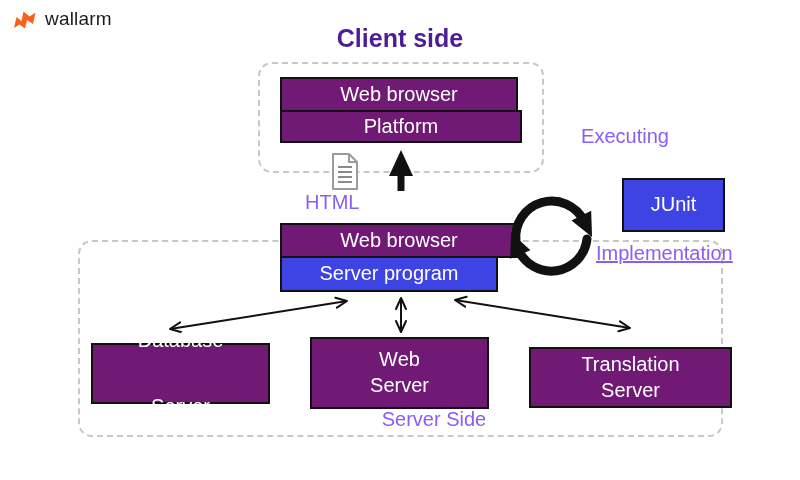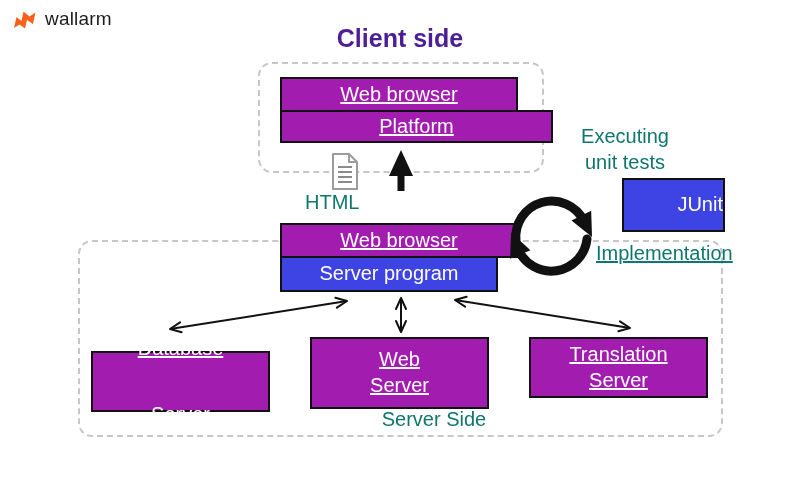--- a/index.html
+++ b/index.html
@@ -31,37 +31,37 @@
 
   
   .box {
     position: absolute; box-sizing: border-box;
     border: 2px solid #111111; color: #ffffff;
     display: flex; flex-direction: column;
     align-items: center; justify-content: center;
     font-size: 20px; line-height: 1.28; text-align: center;
     z-index: 3;
   }
-  .orange { background: #a21caf; text-decoration: underline; }
+  .orange { background: #701a75; }
   .blue   { background: #3E44E4; }
 
   #client-webbrowser { left: 280px; top: 77px;  width: 238px; height: 35px; }
-  #client-platform   { left: 280px; top: 110px; width: 273px; height: 33px; }
+  #client-platform   { left: 280px; top: 110px; width: 242px; height: 33px; }
 
   #mid-webbrowser    { left: 280px; top: 223px; width: 238px; height: 35px; }
   #mid-serverprogram { left: 280px; top: 256px; width: 218px; height: 36px; }
 
-  #junit-box { left: 622px; top: 178px; width: 103px; height: 54px; align-items: flex-end; }
+  #junit-box { left: 622px; top: 178px; width: 103px; height: 54px; }
 
-  #db-server  { left: 91px;  top: 351px; width: 179px; height: 61px; gap: 40px; }
+  #db-server  { left: 91px;  top: 343px; width: 179px; height: 61px; gap: 40px; }
   #web-server { left: 310px; top: 337px; width: 179px; height: 72px; }
-  #tr-server  { left: 529px; top: 337px; width: 179px; height: 61px; }
+  #tr-server  { left: 529px; top: 347px; width: 203px; height: 61px; }
 
   
-  .plain { position: absolute; color: #0f766e; font-size: 20px; z-index: 4; }
+  .plain { position: absolute; color: #8b5cf6; font-size: 20px; z-index: 4; }
   #html-label { left: 305px; top: 191px; width: 78px; text-align: left; }
   #executing-label { left: 555px; top: 123px; width: 140px; text-align: center; line-height: 1.3; }
   #implementation-label { left: 596px; top: 242px; text-decoration: underline; }
   #serverside-label { left: 0px; top: 408px; width: 800px; text-align: center; padding-left: 34px; }
 
   
   #arrow-layer { position: absolute; left: 0; top: 0; z-index: 2; pointer-events: none; }
   #cycle-icon { position: absolute; left: 496px; top: 179px; z-index: 5; pointer-events: none; }
   #doc-icon { position: absolute; left: 330px; top: 152px; z-index: 4; }
 </style>
@@ -103,21 +103,20 @@
   </div>
   <div id="mid-serverprogram" class="box blue">
     <span>Server program</span>
   </div>
 
   <div id="junit-box" class="box blue">
     <span>JUnit</span>
   </div>
   <div id="executing-label" class="plain">
     <div>Executing</div>
-    <div>unit tests</div>
   </div>
   <div id="implementation-label" class="plain">Implementation</div>
 
   <svg id="cycle-icon" width="110" height="110" viewBox="0 0 110 110">
     <defs>
       <marker id="cyc-head" markerUnits="userSpaceOnUse" markerWidth="30" markerHeight="30" refX="8" refY="15" orient="auto">
         <path d="M2,4 L26,15 L2,26 Z" fill="#111111"></path>
       </marker>
     </defs>
     <path d="M 20,62 A 36 36 0 0 1 88,42" fill="none" stroke="#111111" stroke-width="9" stroke-linecap="round" marker-end="url(#cyc-head)"></path>

